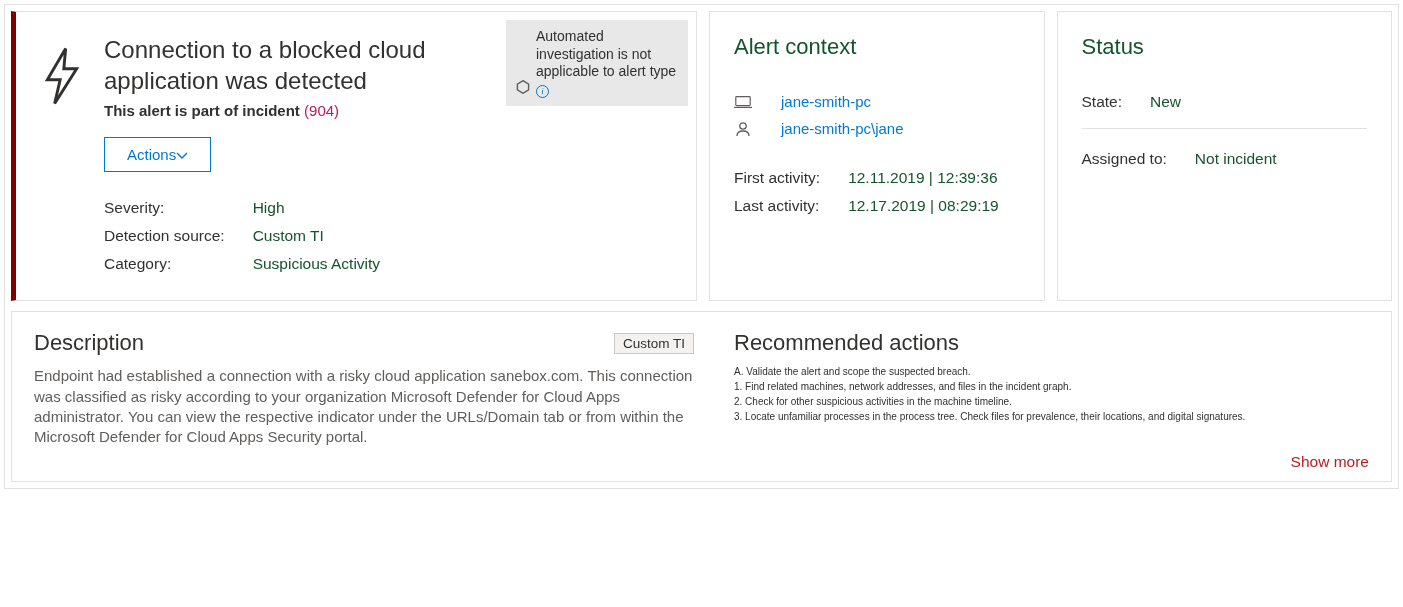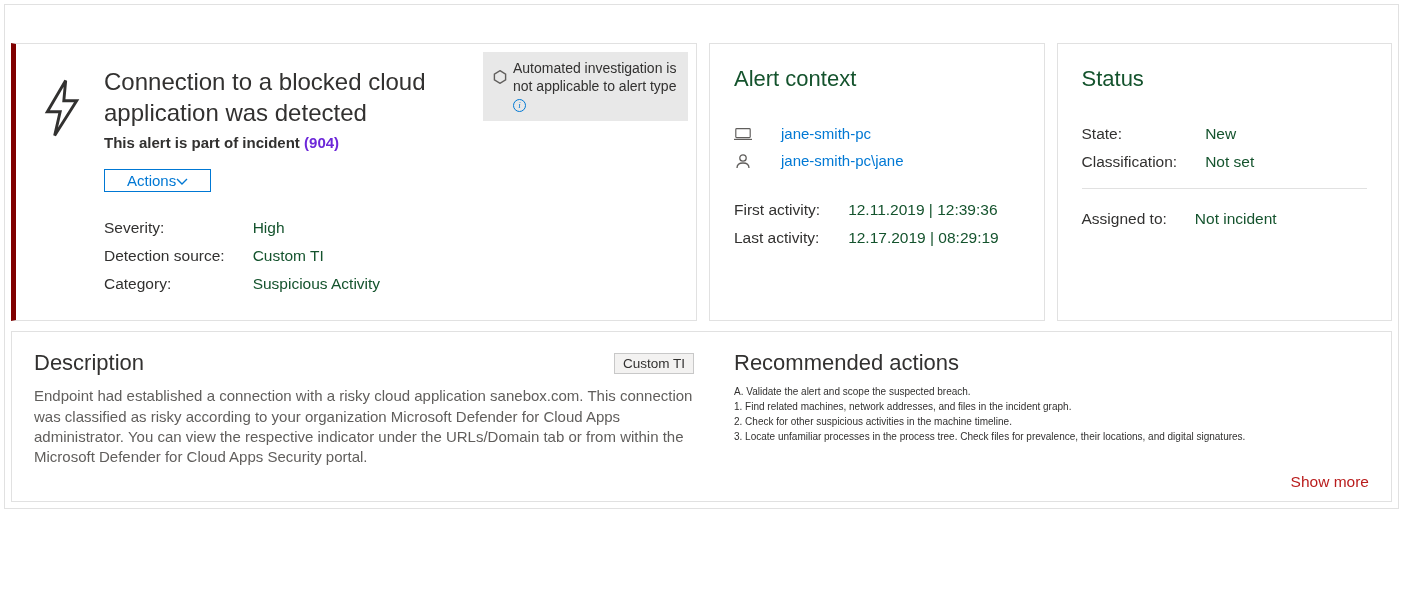--- a/index.html
+++ b/index.html
@@ -13,21 +13,20 @@
   .container {
     display: flex;
     flex-direction: column;
     gap: 10px;
     border: 1px solid #e1e1e1;
     padding: 6px;
   }
   .top-row {
     display: flex;
     gap: 12px;
-    margin-top: 32px;
   }
   .card {
     border: 1px solid #e1e1e1;
     background: #fff;
     padding: 22px 24px;
     position: relative;
   }
   .main-card {
     flex: 0 0 686px;
     border-left: 5px solid #800000;
@@ -62,52 +61,52 @@
     color: #323130;
     margin-bottom: 6px;
     max-width: 330px;
   }
   .incident-line {
     font-size: 15px;
     font-weight: 600;
     margin-bottom: 18px;
   }
   .incident-link {
-    color: #6d28d9;
-    font-weight: 700;
+    color: #be185d;
+    font-weight: 400;
     cursor: pointer;
   }
   .actions-btn {
     display: inline-flex;
     align-items: center;
     border: 1px solid #0078d4;
     color: #0078d4;
     background: #fff;
-    padding: 2px 22px;
+    padding: 8px 22px;
     font-size: 15px;
     cursor: pointer;
     margin-bottom: 22px;
   }
   .chevron-down { display:inline-block; }
   .kv-table { display: table; }
   .kv-row { display: table-row; }
   .kv-label, .kv-value { display: table-cell; padding: 5px 0; font-size: 15.5px; }
   .kv-label { color: #323130; padding-right: 28px; white-space: nowrap; }
   .kv-value { color: #14532d; }
   .ai-banner {
     position: absolute;
     top: 8px;
     right: 8px;
     background: #e8e8e8;
     padding: 8px 10px;
     font-size: 14px;
     color: #323130;
-    width: 205px;
-    display: flex;
-    align-items: flex-start;
+    width: 182px;
+    display: flex;
+    align-items: flex-end;
     gap: 6px;
     line-height: 1.25;
   }
   .section-heading {
     font-size: 22px;
     font-weight: 400;
     color: #14532d;
     margin-bottom: 28px;
   }
   .ctx-item {
@@ -251,24 +250,20 @@
       </div>
     </div>
 
     <div class="card status-card">
       <h2 class="section-heading">Status</h2>
       <div class="kv-table">
         <div class="kv-row">
           <div class="kv-label">State:</div>
           <div class="kv-value">New</div>
         </div>
-        <div class="kv-row">
-          <div class="kv-label">Classification:</div>
-          <div class="kv-value">Not set</div>
-        </div>
       </div>
       <hr class="status-divider">
       <div class="kv-table">
         <div class="kv-row">
           <div class="kv-label">Assigned to:</div>
           <div class="kv-value">Not incident</div>
         </div>
       </div>
     </div>
 

